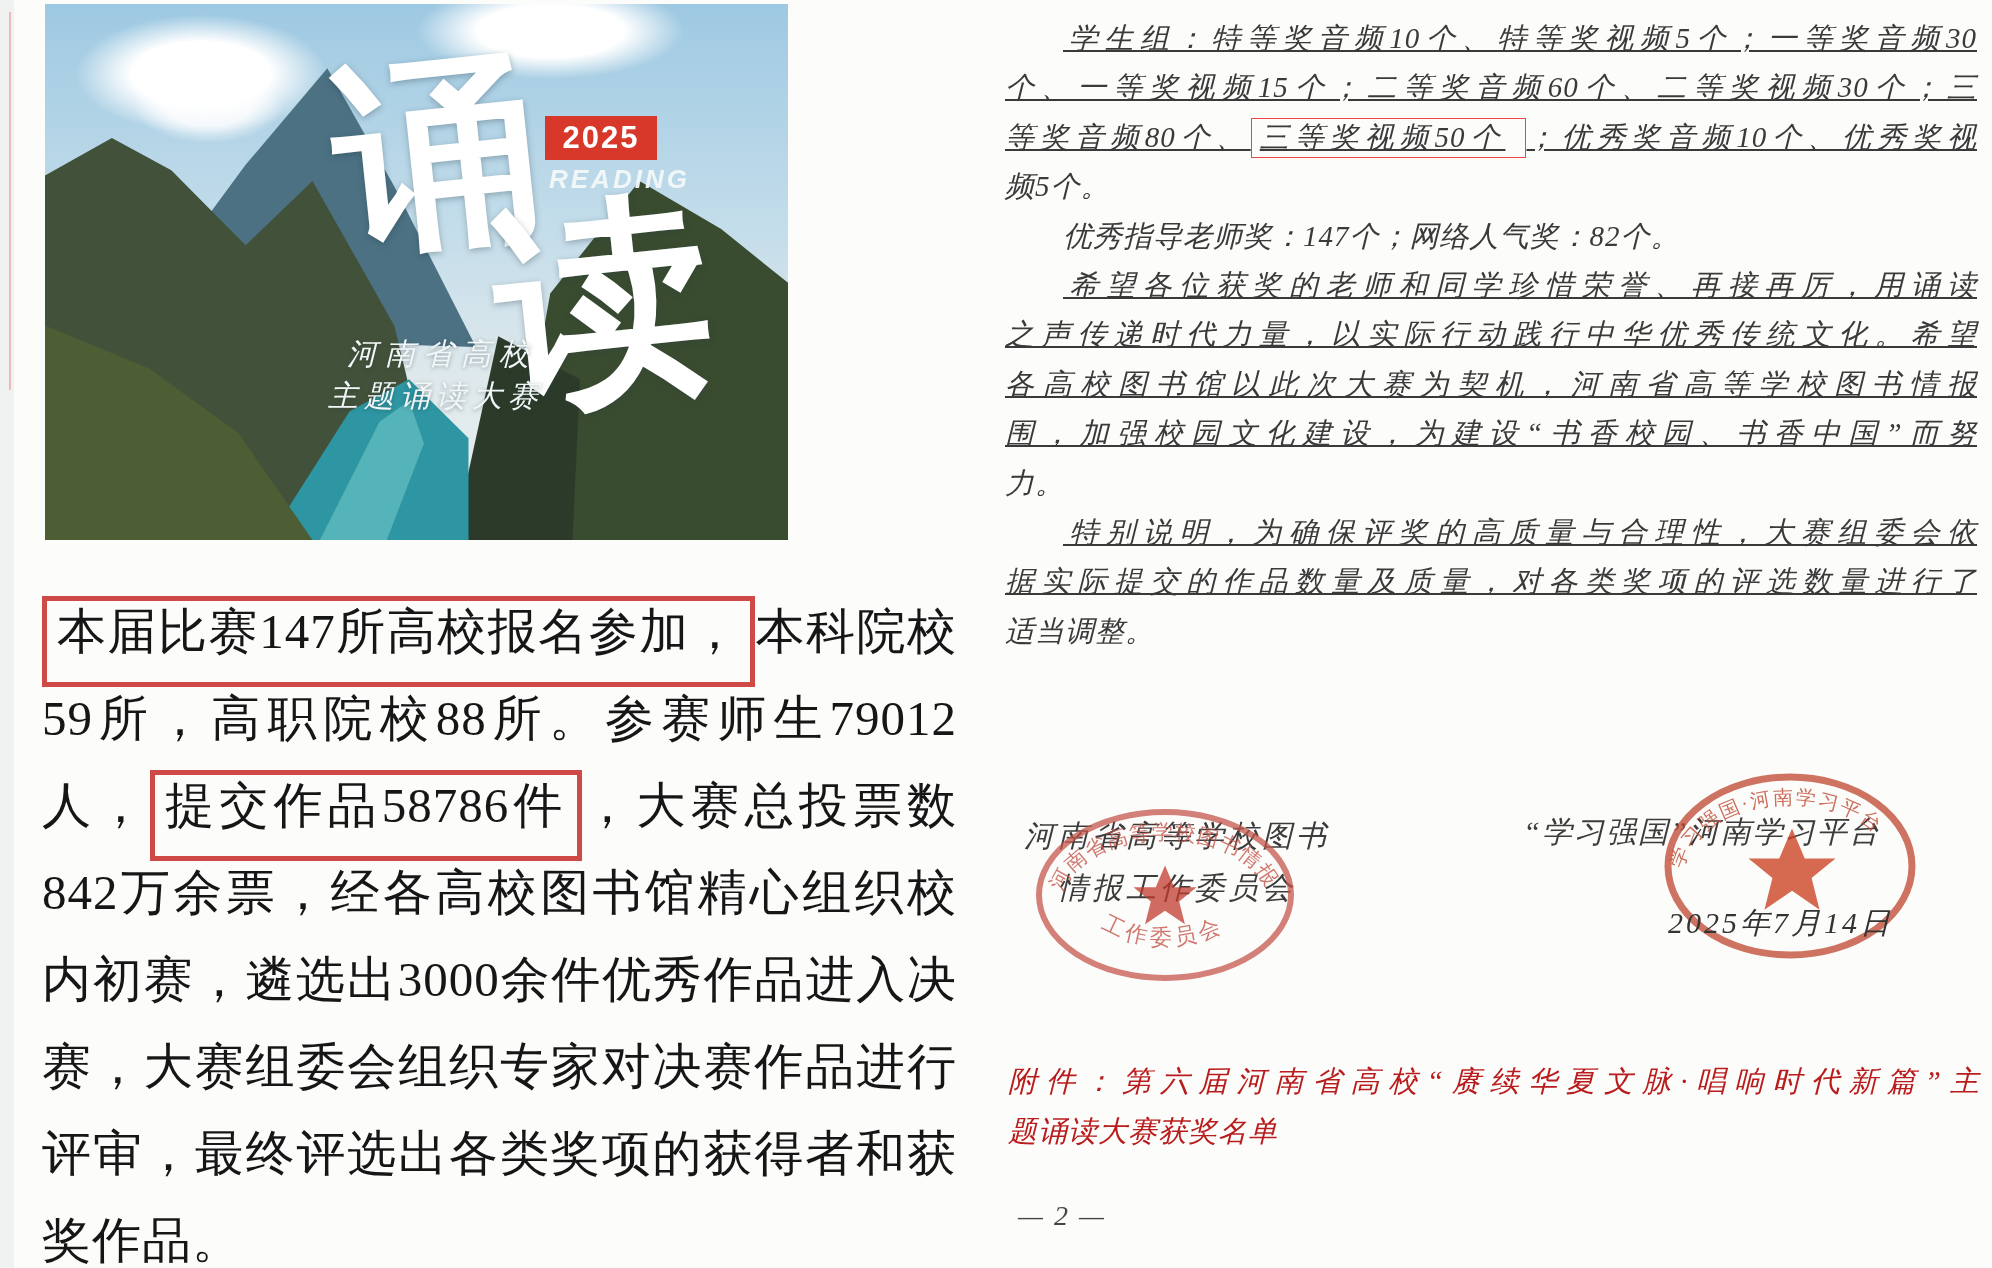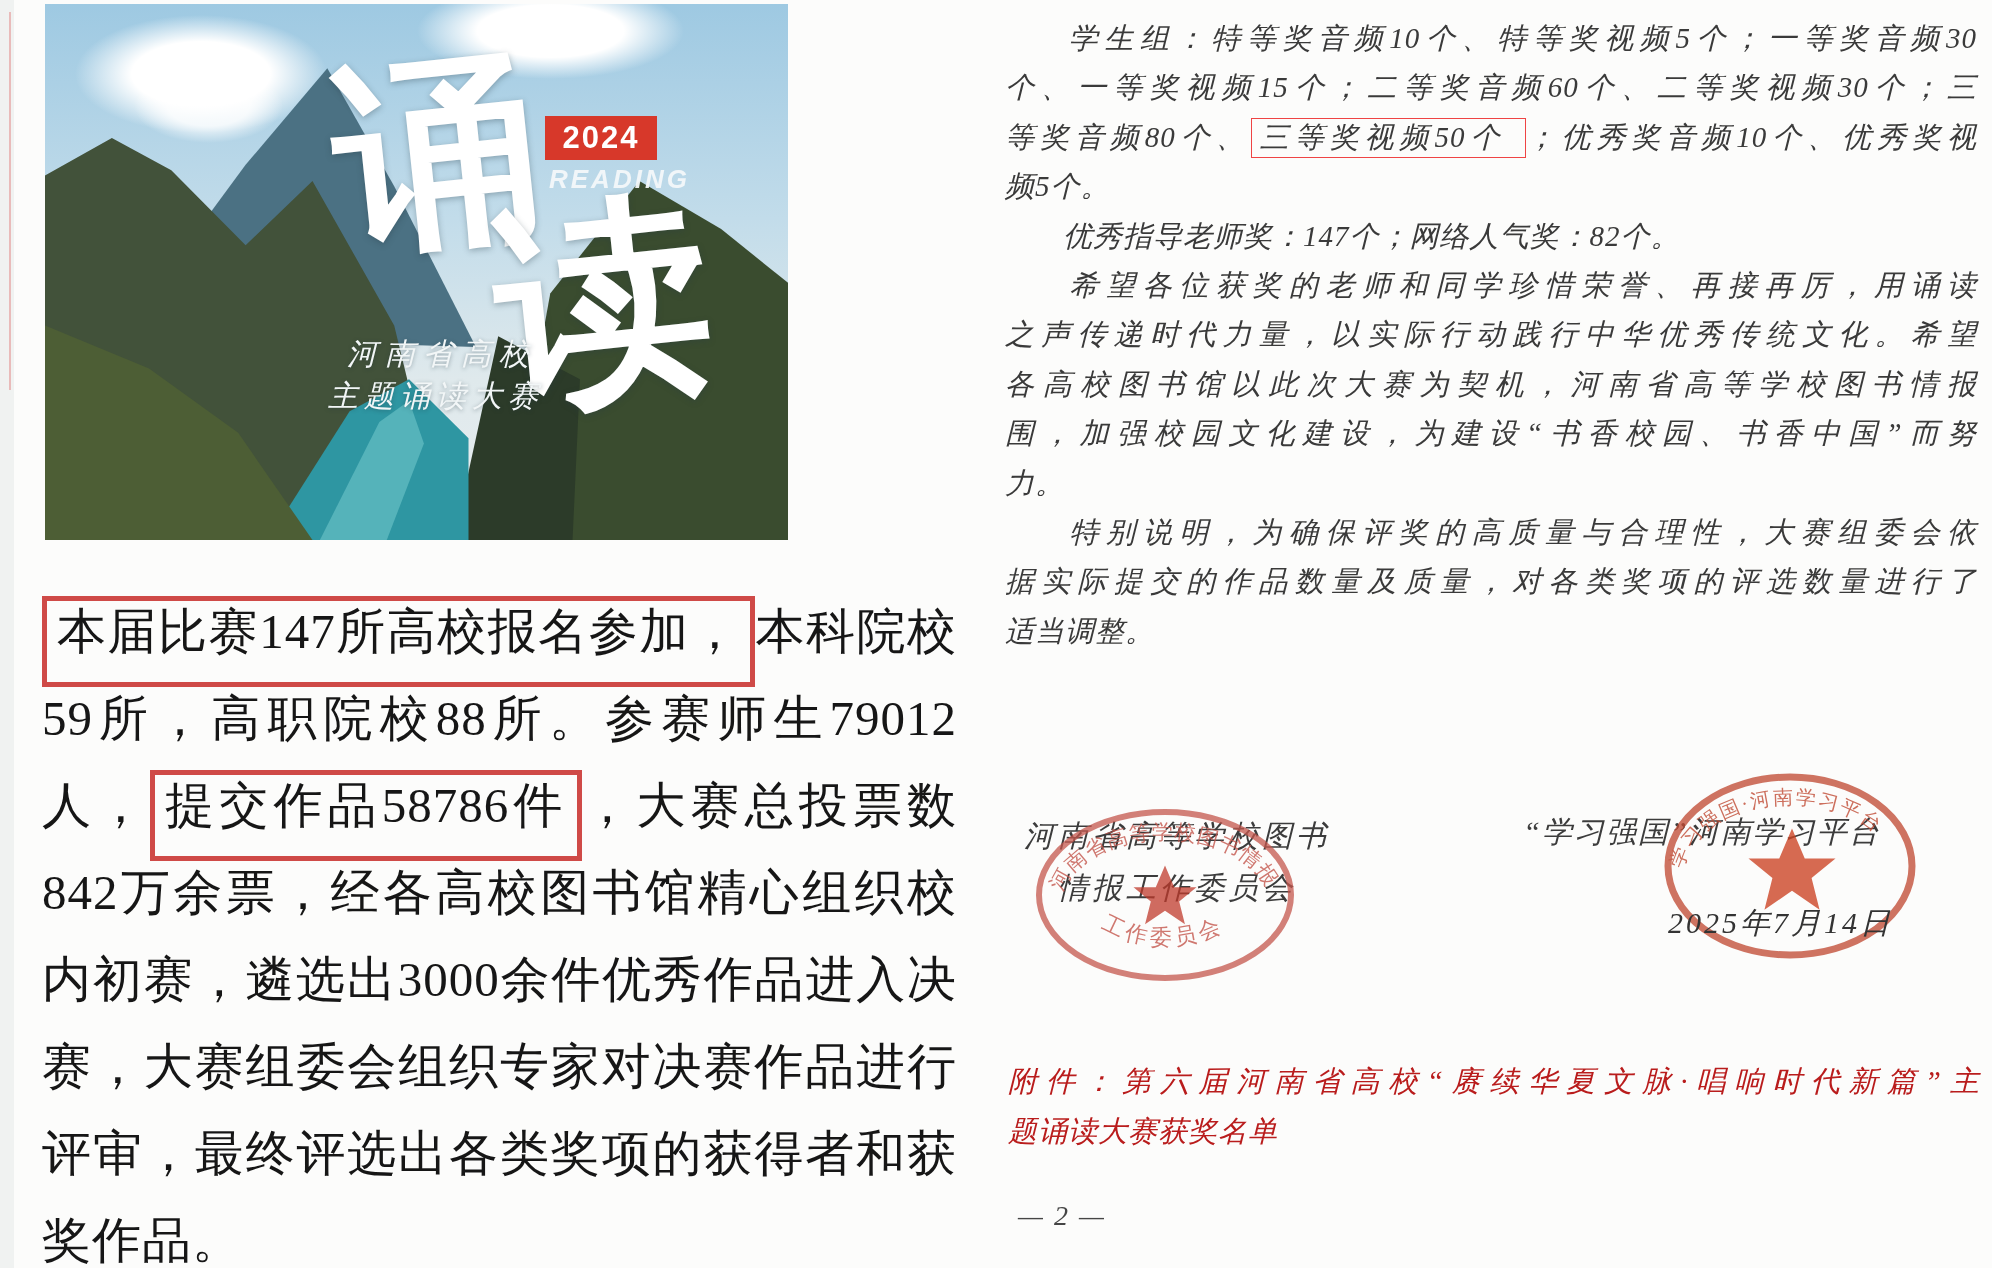--- a/index.html
+++ b/index.html
@@ -43,21 +43,21 @@
                 font-size:49px;letter-spacing:1px;}
   .l-line{height:87px;line-height:87px;white-space:nowrap;}
   .l-line.just{text-align:justify;text-align-last:justify;white-space:normal;height:87px;overflow:visible;}
   .redbox{border:5px solid #cf4a47;padding:3px 10px 23px 10px;}
   .redbox-sm{border:1px solid #ef4444;padding:2px 20px 4px 8px;}
 
   
   .right-article{position:absolute;left:1005px;top:14px;width:972px;color:#3a3a3a;
                  font-size:29px;font-style:italic;letter-spacing:1px;}
   .r-line{height:49.4px;line-height:49.4px;}
-  .r-line.just{text-align:justify;text-align-last:justify;}
+  .r-line.just{text-align:justify;text-align-last:justify;text-decoration:underline;}
   .r-line .ind{display:inline-block;width:58px;}
 
   
   .sig{position:absolute;color:#3c3c3c;font-style:italic;}
   .sig-left{left:1012px;top:810px;width:330px;text-align:center;font-size:30px;letter-spacing:4px;line-height:52px;}
   .sig-right{left:1492px;top:812px;width:420px;text-align:center;font-size:30px;letter-spacing:2px;}
   .sig-date{left:1668px;top:903px;font-size:30px;letter-spacing:3px;color:#333;}
   .seal{position:absolute;opacity:.88;}
   .seal-left{left:1025px;top:795px;}
   .seal-right{left:1650px;top:762px;}
@@ -82,21 +82,21 @@
     <div class="cloud c2"></div>
     <div class="cloud c3"></div>
     <div class="shape m-distant"></div>
     <div class="shape m-left"></div>
     <div class="shape m-right"></div>
     <div class="shape cliff"></div>
     <div class="shape river"></div>
     <div class="shape river-hl"></div>
     <div class="shape m-left2"></div>
 
-    <div class="year-badge">2024</div>
+    <div class="year-badge">2025</div>
     <div class="reading">READING</div>
     <div class="big-char c1">诵</div>
     <div class="big-char c2">读</div>
     <div class="poster-sub s1">河南省高校</div>
     <div class="poster-sub s2">主题诵读大赛</div>
   </div>
 
   <div class="left-article">
     <div class="l-line just">
       <span class="redbox"><span>本届比赛147所高校报名参加，</span></span><span>本科院校</span>

